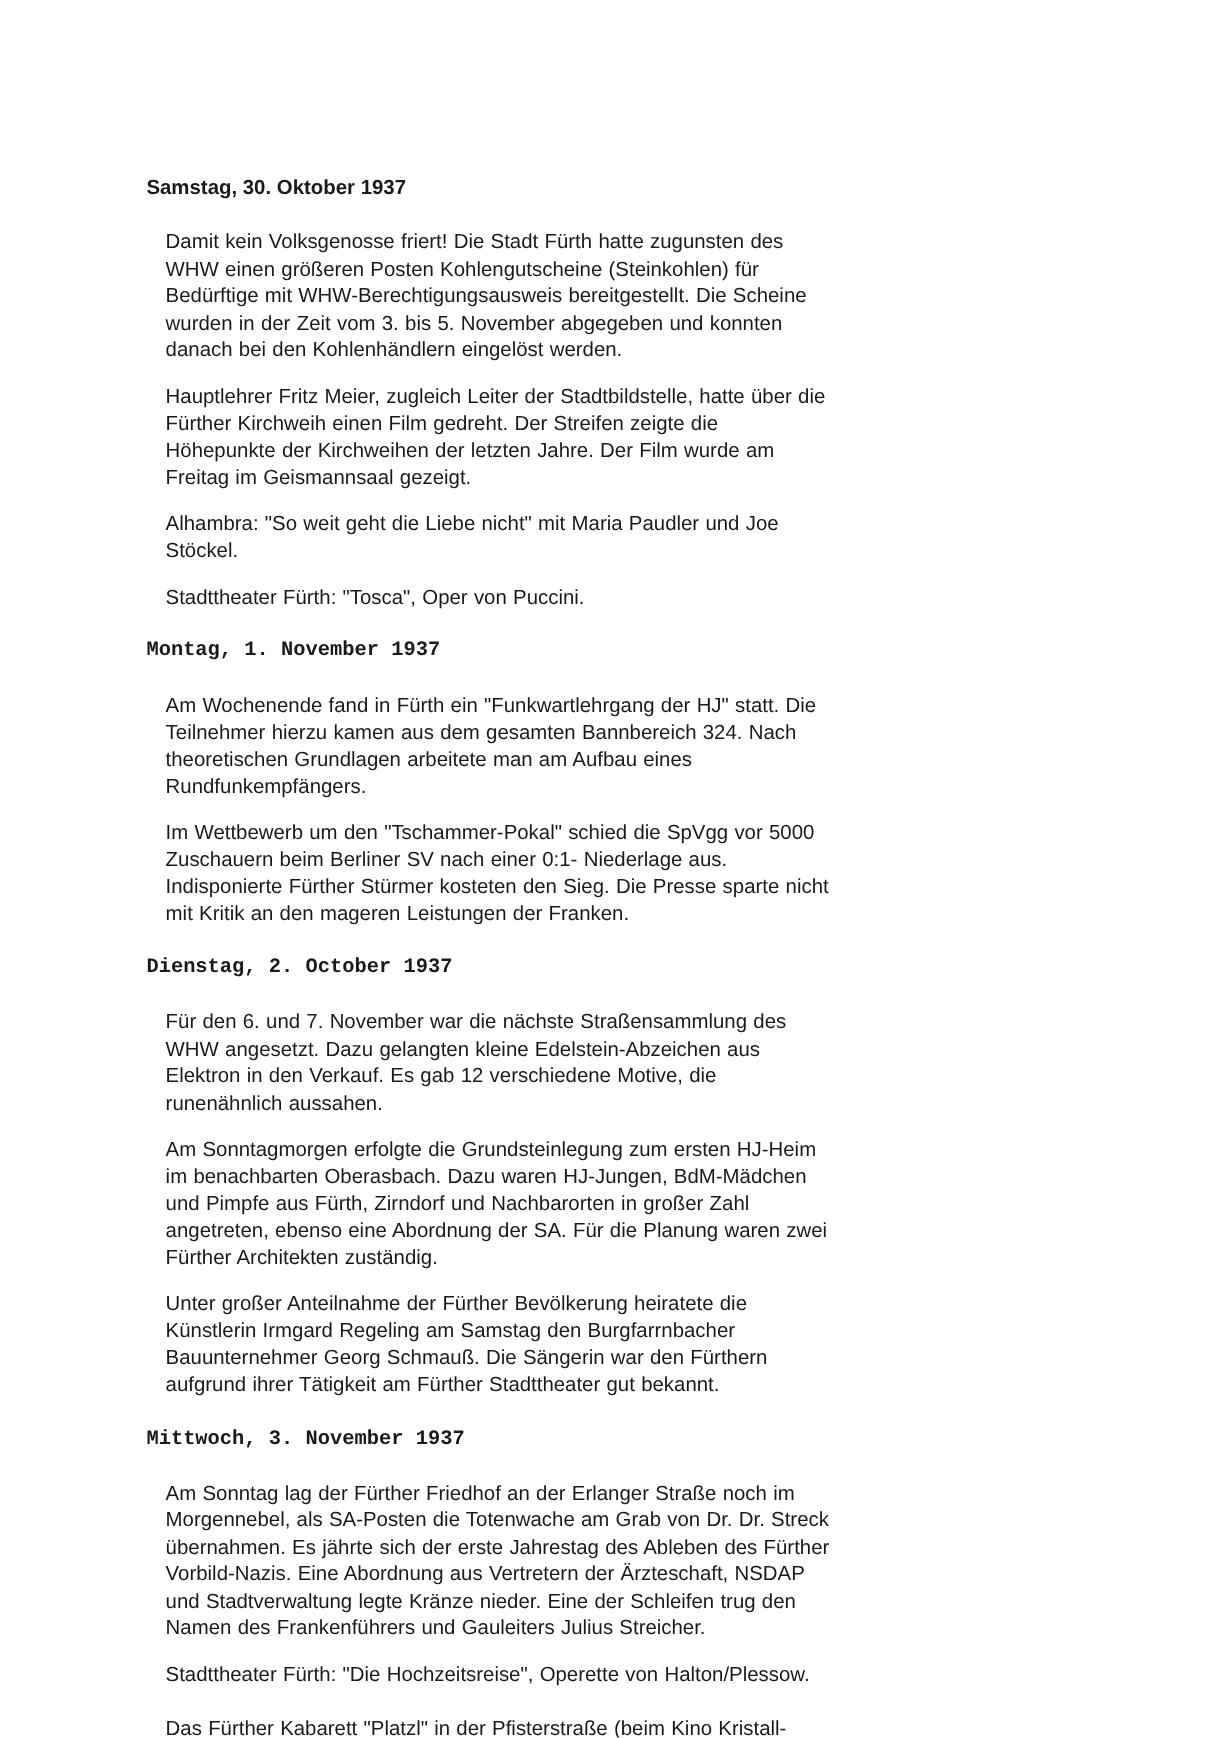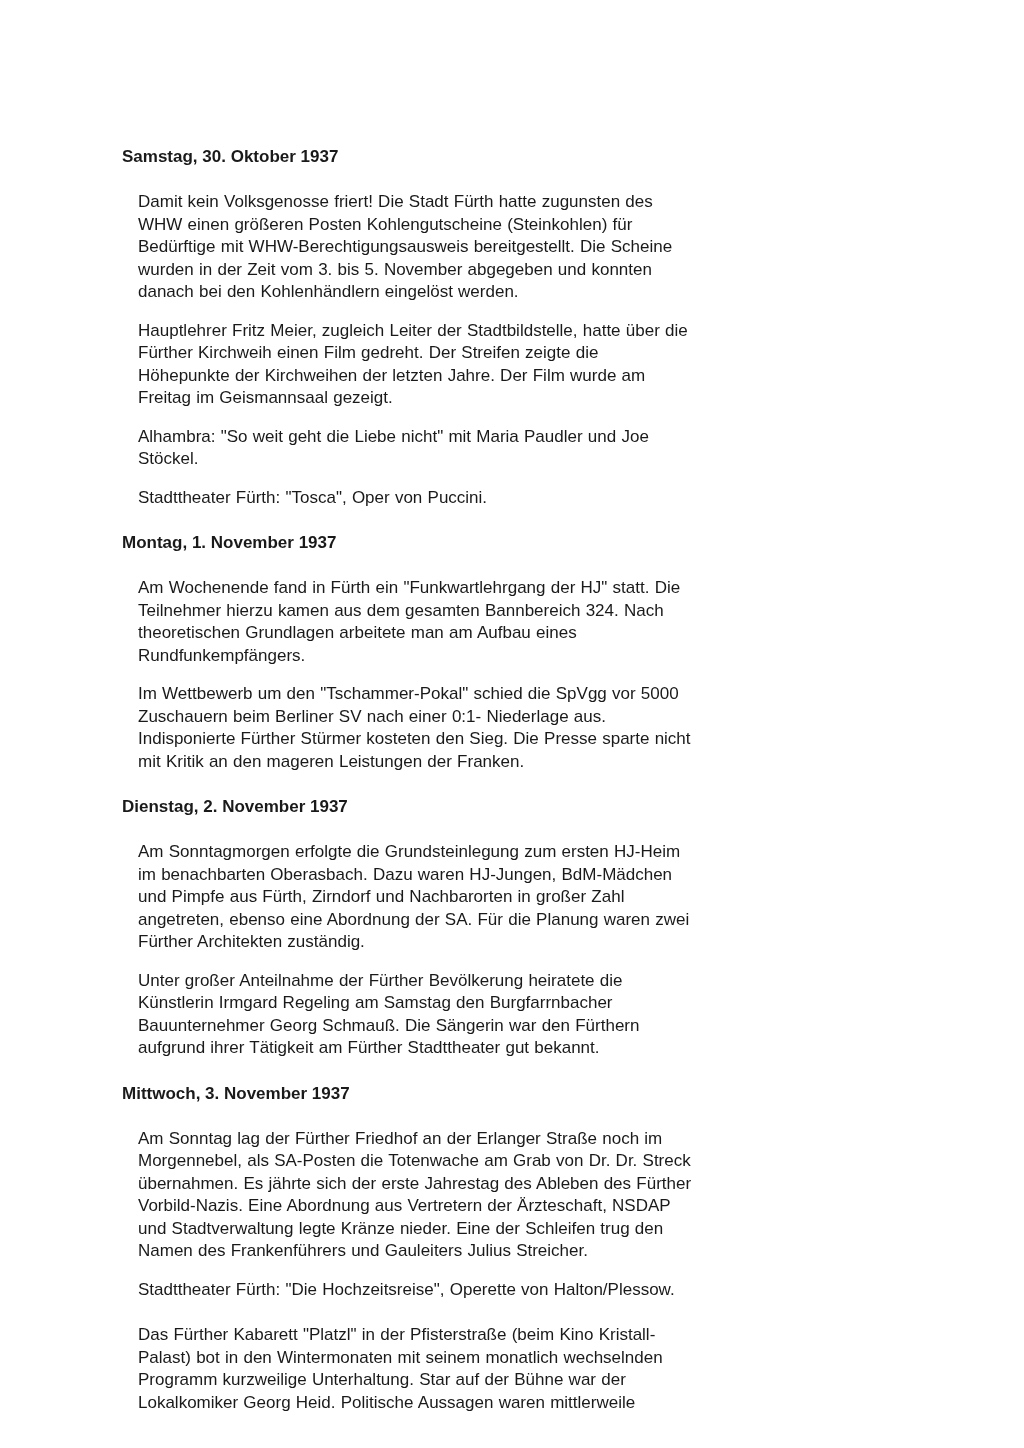--- a/index.html
+++ b/index.html
@@ -22,20 +22,21 @@
     background: #ffffff;
   }
   .section { margin: 0; }
   .section-heading {
     font-size: 17px;
     line-height: 22px;
     font-weight: bold;
     margin: 0 0 23px 0;
   }
   .section + .section .section-heading {
+    font-family: Liberation Mono, monospace;
   }
   .para {
     font-size: 17px;
     line-height: 22.5px;
     margin: 16px;
     word-spacing: 0.5px;
   }
   .section-body { margin: 0 0 23px 0; }
   .section:last-child .section-body { margin-bottom: 0; }
 </style>
@@ -56,22 +57,23 @@
 
   <div class="section">
     <h2 class="section-heading">Montag, 1. November 1937</h2>
     <div class="section-body">
       <p class="para">Am Wochenende fand in Fürth ein "Funkwartlehrgang der HJ" statt. Die Teilnehmer hierzu kamen aus dem gesamten Bannbereich 324. Nach theoretischen Grundlagen arbeitete man am Aufbau eines Rundfunkempfängers.</p>
       <p class="para">Im Wettbewerb um den "Tschammer-Pokal" schied die SpVgg vor 5000 Zuschauern beim Berliner SV nach einer 0:1- Niederlage aus. Indisponierte Fürther Stürmer kosteten den Sieg. Die Presse sparte nicht mit Kritik an den mageren Leistungen der Franken.</p>
     </div>
   </div>
 
   <div class="section">
-    <h2 class="section-heading">Dienstag, 2. November 1937</h2>
+    <h2 class="section-heading">Dienstag, 2. October 1937</h2>
     <div class="section-body">
+      <p class="para">Für den 6. und 7. November war die nächste Straßensammlung des WHW angesetzt. Dazu gelangten kleine Edelstein-Abzeichen aus Elektron in den Verkauf. Es gab 12 verschiedene Motive, die runenähnlich aussahen.</p>
       <p class="para">Am Sonntagmorgen erfolgte die Grundsteinlegung zum ersten HJ-Heim im benachbarten Oberasbach. Dazu waren HJ-Jungen, BdM-Mädchen und Pimpfe aus Fürth, Zirndorf und Nachbarorten in großer Zahl angetreten, ebenso eine Abordnung der SA. Für die Planung waren zwei Fürther Architekten zuständig.</p>
       <p class="para">Unter großer Anteilnahme der Fürther Bevölkerung heiratete die Künstlerin Irmgard Regeling am Samstag den Burgfarrnbacher Bauunternehmer Georg Schmauß. Die Sängerin war den Fürthern aufgrund ihrer Tätigkeit am Fürther Stadttheater gut bekannt.</p>
     </div>
   </div>
 
   <div class="section">
     <h2 class="section-heading">Mittwoch, 3. November 1937</h2>
     <div class="section-body">
       <p class="para">Am Sonntag lag der Fürther Friedhof an der Erlanger Straße noch im Morgennebel, als SA-Posten die Totenwache am Grab von Dr. Dr. Streck übernahmen. Es jährte sich der erste Jahrestag des Ableben des Fürther Vorbild-Nazis. Eine Abordnung aus Vertretern der Ärzteschaft, NSDAP und Stadtverwaltung legte Kränze nieder. Eine der Schleifen trug den Namen des Frankenführers und Gauleiters Julius Streicher.</p>
       <p class="para">Stadttheater Fürth: "Die Hochzeitsreise", Operette von Halton/Plessow.</p>

